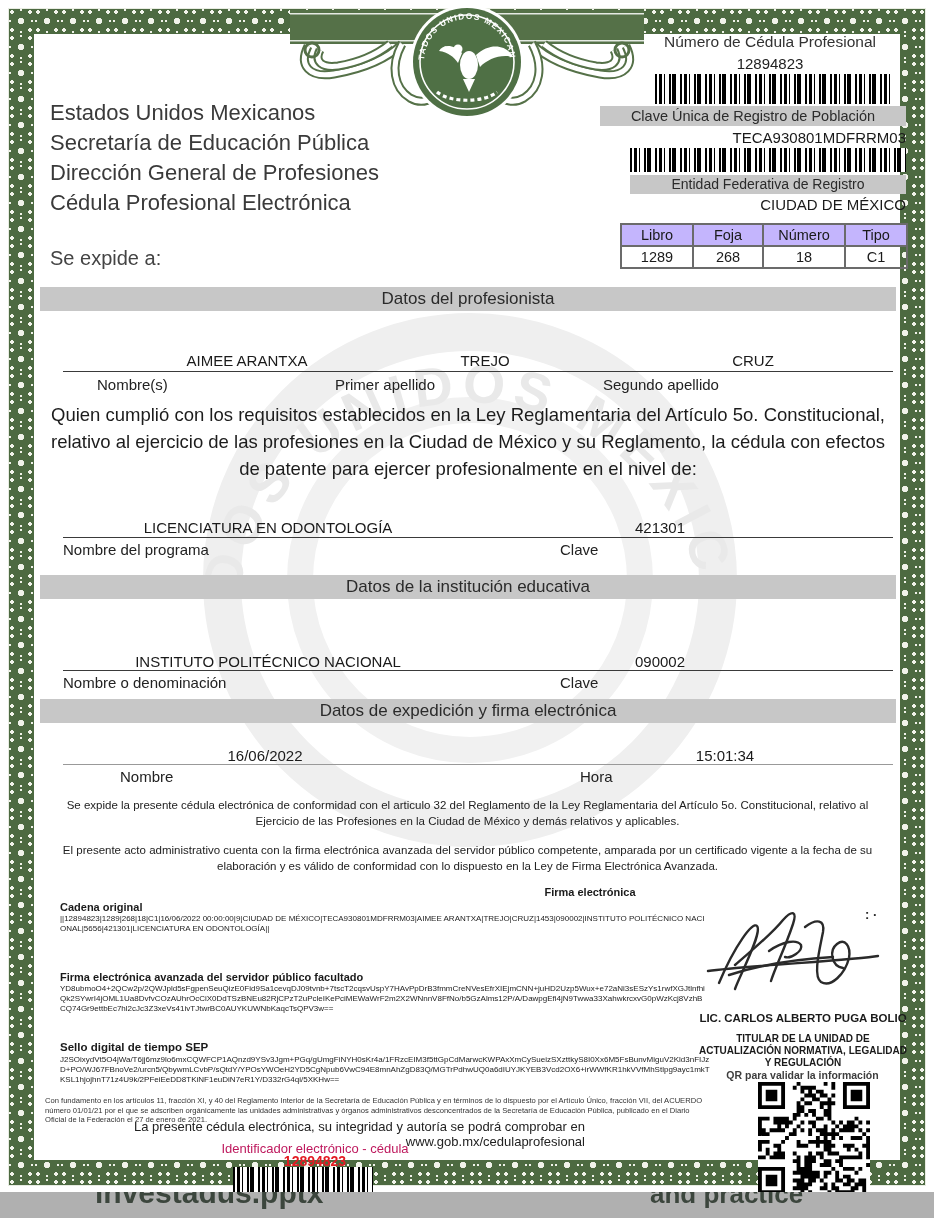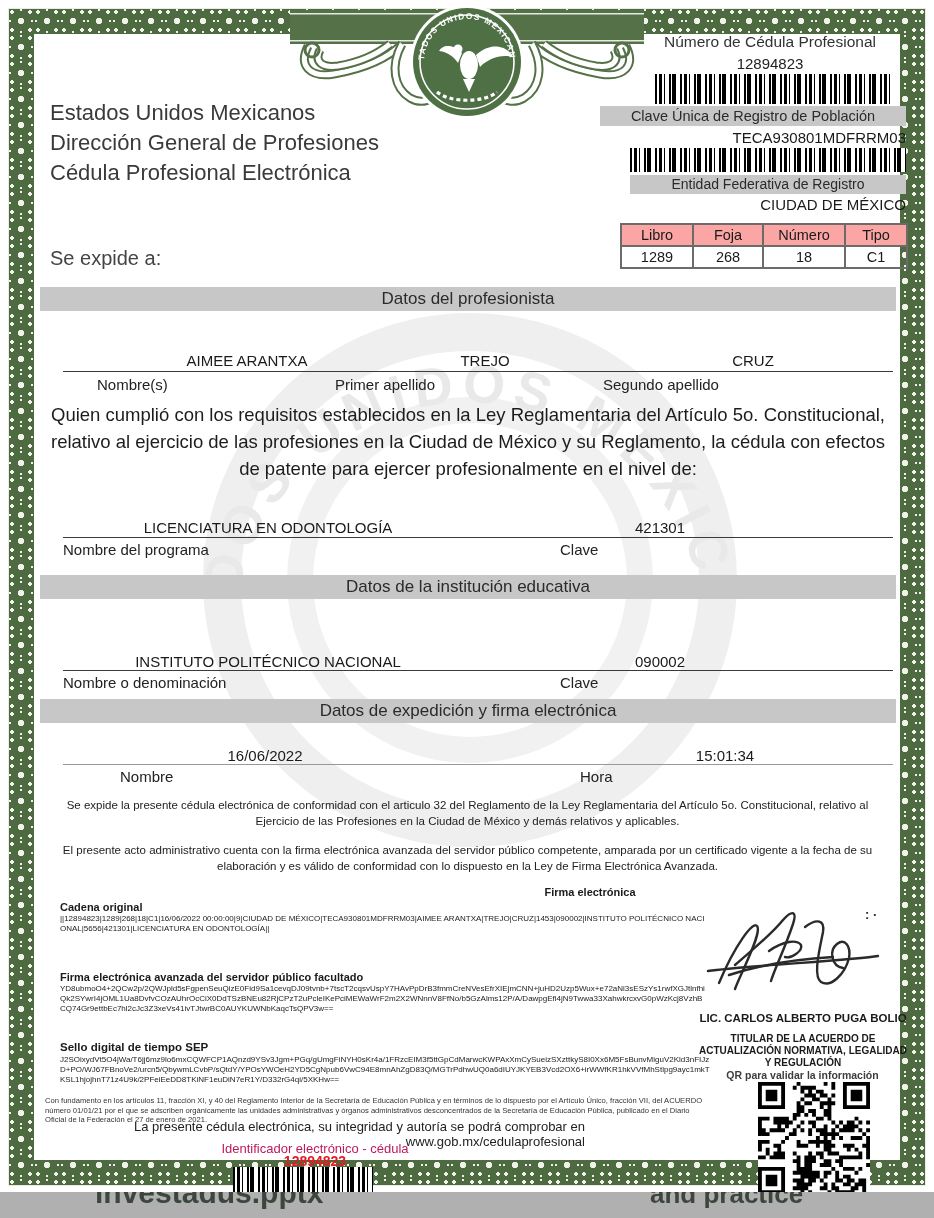--- a/index.html
+++ b/index.html
@@ -44,21 +44,21 @@
   .expide{left:50px;top:247px;font-size:20px;color:#444}
   .rlabel{left:620px;width:300px;text-align:center;font-size:15.5px;color:#333}
   .rvalue{left:620px;width:300px;text-align:center;font-size:15px;color:#222}
   .grayband{background:#c7c7c7;color:#2b2b2b;text-align:center}
   .bc{background:repeating-linear-gradient(90deg,#000 0 2px,#fff 2px 4px,#000 4px 7px,#fff 7px 9px,#000 9px 10px,#fff 10px 14px,#000 14px 16px,#fff 16px 17px,#000 17px 21px,#fff 21px 25px)}
   .regtable{left:620px;top:223px;width:286px;font-size:14.5px;border:1px solid #6b6b6b;border-collapse:collapse}
   .regtable div{box-sizing:border-box}
   .trow{display:flex}
   .tcell{border:1px solid #6b6b6b;text-align:center;padding:2px 0;box-sizing:border-box}
   .tc0{width:72px}.tc1{width:70px}.tc2{width:82px}.tc3{width:62px}
-  .thead .tcell{background:#fca5a5}
+  .thead .tcell{background:#c4b5fd}
   .secband{left:40px;width:856px;height:24px;font-size:17px;line-height:24px}
   .fline{left:63px;width:830px;height:1px;background:#3a3a3a}
   .fval{font-size:15px;text-align:center;white-space:nowrap}
   .flab{font-size:15px;text-align:left;color:#222}
   .statement{left:40px;width:856px;text-align:center;font-size:18.5px;line-height:27px;color:#1c1c1c}
   .smallpar{text-align:center;font-size:11.5px;line-height:16px;color:#222}
   .b{font-weight:normal}
   .tinyhead{font-size:11px;font-weight:bold;color:#1a1a1a}
   .tinytxt{font-size:8px;line-height:10px;color:#222;word-break:break-all}
   .footnote{left:45px;top:1096px;width:667px;font-size:7.6px;line-height:9.5px;color:#333}
@@ -115,20 +115,21 @@
       <circle cx="168" cy="45" r="4.5"></circle>
       <path d="M164 45 L154 42 L163 49 Z"></path>
       <path d="M173 75 L179 88 L185 75 Z"></path>
     </g>
     <path d="M147 88 C160 99 194 99 207 88" stroke="#fff" stroke-width="3.2" stroke-dasharray="4 3" fill="none"></path>
   </g>
 </svg>
 
 <div class="abs issuer">
   <div>Estados Unidos Mexicanos</div>
+  <div>Secretaría de Educación Pública</div>
   <div>Dirección General de Profesiones</div>
   <div>Cédula Profesional Electrónica</div>
 </div>
 <div class="abs expide">Se expide a:</div>
 
 <div class="abs rlabel" style="top:33px">Número de Cédula Profesional</div>
 <div class="abs rvalue" style="top:55px">12894823</div>
 <div class="abs bc" style="left:655px;top:74px;width:235px;height:30px"></div>
 
 <div class="abs grayband" style="left:600px;top:106px;width:306px;height:20px;font-size:14.5px;line-height:20px">Clave Única de Registro de Población</div>
@@ -205,21 +206,21 @@
     <path d="M32 62 C50 46 68 32 80 17 C90 6 94 9 90 21 C82 45 72 65 68 78"></path>
     <path d="M26 72 C62 60 98 56 130 54"></path>
     <path d="M66 48 C80 38 94 36 98 42 C100 48 88 56 82 54"></path>
     <path d="M102 24 C114 15 122 17 120 29 C116 49 110 73 118 79 C128 85 142 71 146 55 C148 43 142 35 134 41 C126 47 128 63 140 65"></path>
     <path d="M5 68 C42 63 152 57 175 53"></path>
   </g>
   <text x="162" y="16" font-size="13" fill="#2a2a2a" font-weight="bold">: ·</text>
 </svg>
 
 <div class="abs signername">LIC. CARLOS ALBERTO PUGA BOLIO</div>
-<div class="abs signertitle">TITULAR DE LA ACUERDO DE ACTUALIZACIÓN NORMATIVA, LEGALIDAD Y REGULACIÓN</div>
+<div class="abs signertitle">TITULAR DE LA UNIDAD DE ACTUALIZACIÓN NORMATIVA, LEGALIDAD Y REGULACIÓN</div>
 <div class="abs qrlabel">QR para validar la información</div>
 
 <svg class="abs" style="left:758px;top:1082px;width:112px;height:112px" viewBox="0 0 29 29">
   <rect x="0" y="0" width="29" height="29" fill="#fff"></rect>
   <path class="modules" fill="#000" d="M10 0h1v1h-1zM17 0h1v1h-1zM19 0h1v1h-1zM9 1h1v1h-1zM11 1h1v1h-1zM12 1h1v1h-1zM13 1h1v1h-1zM14 1h1v1h-1zM19 1h1v1h-1zM11 2h1v1h-1zM13 2h1v1h-1zM15 2h1v1h-1zM16 2h1v1h-1zM12 3h1v1h-1zM13 3h1v1h-1zM14 3h1v1h-1zM16 3h1v1h-1zM17 3h1v1h-1zM19 3h1v1h-1zM11 4h1v1h-1zM14 4h1v1h-1zM15 4h1v1h-1zM18 4h1v1h-1zM10 5h1v1h-1zM12 5h1v1h-1zM13 5h1v1h-1zM16 5h1v1h-1zM17 5h1v1h-1zM18 5h1v1h-1zM19 5h1v1h-1zM10 6h1v1h-1zM11 6h1v1h-1zM16 6h1v1h-1zM18 6h1v1h-1zM10 7h1v1h-1zM11 7h1v1h-1zM13 7h1v1h-1zM14 7h1v1h-1zM17 7h1v1h-1zM18 7h1v1h-1zM9 8h1v1h-1zM10 8h1v1h-1zM12 8h1v1h-1zM14 8h1v1h-1zM17 8h1v1h-1zM18 8h1v1h-1zM0 9h1v1h-1zM1 9h1v1h-1zM2 9h1v1h-1zM4 9h1v1h-1zM5 9h1v1h-1zM6 9h1v1h-1zM7 9h1v1h-1zM9 9h1v1h-1zM15 9h1v1h-1zM16 9h1v1h-1zM18 9h1v1h-1zM25 9h1v1h-1zM0 10h1v1h-1zM4 10h1v1h-1zM5 10h1v1h-1zM6 10h1v1h-1zM7 10h1v1h-1zM8 10h1v1h-1zM11 10h1v1h-1zM13 10h1v1h-1zM14 10h1v1h-1zM19 10h1v1h-1zM21 10h1v1h-1zM23 10h1v1h-1zM24 10h1v1h-1zM26 10h1v1h-1zM28 10h1v1h-1zM0 11h1v1h-1zM5 11h1v1h-1zM7 11h1v1h-1zM10 11h1v1h-1zM14 11h1v1h-1zM17 11h1v1h-1zM20 11h1v1h-1zM22 11h1v1h-1zM23 11h1v1h-1zM24 11h1v1h-1zM25 11h1v1h-1zM0 12h1v1h-1zM1 12h1v1h-1zM3 12h1v1h-1zM4 12h1v1h-1zM5 12h1v1h-1zM6 12h1v1h-1zM9 12h1v1h-1zM11 12h1v1h-1zM13 12h1v1h-1zM15 12h1v1h-1zM16 12h1v1h-1zM17 12h1v1h-1zM19 12h1v1h-1zM21 12h1v1h-1zM22 12h1v1h-1zM23 12h1v1h-1zM24 12h1v1h-1zM26 12h1v1h-1zM28 12h1v1h-1zM0 13h1v1h-1zM1 13h1v1h-1zM2 13h1v1h-1zM8 13h1v1h-1zM9 13h1v1h-1zM13 13h1v1h-1zM16 13h1v1h-1zM17 13h1v1h-1zM18 13h1v1h-1zM19 13h1v1h-1zM20 13h1v1h-1zM27 13h1v1h-1zM7 14h1v1h-1zM15 14h1v1h-1zM17 14h1v1h-1zM19 14h1v1h-1zM21 14h1v1h-1zM24 14h1v1h-1zM25 14h1v1h-1zM26 14h1v1h-1zM28 14h1v1h-1zM0 15h1v1h-1zM1 15h1v1h-1zM2 15h1v1h-1zM6 15h1v1h-1zM10 15h1v1h-1zM13 15h1v1h-1zM14 15h1v1h-1zM15 15h1v1h-1zM16 15h1v1h-1zM17 15h1v1h-1zM18 15h1v1h-1zM28 15h1v1h-1zM0 16h1v1h-1zM4 16h1v1h-1zM5 16h1v1h-1zM10 16h1v1h-1zM11 16h1v1h-1zM12 16h1v1h-1zM15 16h1v1h-1zM17 16h1v1h-1zM18 16h1v1h-1zM19 16h1v1h-1zM22 16h1v1h-1zM23 16h1v1h-1zM24 16h1v1h-1zM27 16h1v1h-1zM28 16h1v1h-1zM0 17h1v1h-1zM2 17h1v1h-1zM5 17h1v1h-1zM17 17h1v1h-1zM18 17h1v1h-1zM23 17h1v1h-1zM25 17h1v1h-1zM28 17h1v1h-1zM2 18h1v1h-1zM4 18h1v1h-1zM5 18h1v1h-1zM6 18h1v1h-1zM9 18h1v1h-1zM13 18h1v1h-1zM15 18h1v1h-1zM16 18h1v1h-1zM18 18h1v1h-1zM19 18h1v1h-1zM20 18h1v1h-1zM26 18h1v1h-1zM28 18h1v1h-1zM0 19h1v1h-1zM1 19h1v1h-1zM3 19h1v1h-1zM4 19h1v1h-1zM5 19h1v1h-1zM6 19h1v1h-1zM10 19h1v1h-1zM12 19h1v1h-1zM13 19h1v1h-1zM14 19h1v1h-1zM16 19h1v1h-1zM21 19h1v1h-1zM22 19h1v1h-1zM23 19h1v1h-1zM24 19h1v1h-1zM25 19h1v1h-1zM26 19h1v1h-1zM28 19h1v1h-1zM9 20h1v1h-1zM10 20h1v1h-1zM12 20h1v1h-1zM13 20h1v1h-1zM14 20h1v1h-1zM17 20h1v1h-1zM18 20h1v1h-1zM20 20h1v1h-1zM21 20h1v1h-1zM10 21h1v1h-1zM12 21h1v1h-1zM13 21h1v1h-1zM16 21h1v1h-1zM17 21h1v1h-1zM18 21h1v1h-1zM21 21h1v1h-1zM28 21h1v1h-1zM10 22h1v1h-1zM11 22h1v1h-1zM12 22h1v1h-1zM13 22h1v1h-1zM19 22h1v1h-1zM22 22h1v1h-1zM23 22h1v1h-1zM24 22h1v1h-1zM26 22h1v1h-1zM9 23h1v1h-1zM10 23h1v1h-1zM11 23h1v1h-1zM12 23h1v1h-1zM13 23h1v1h-1zM14 23h1v1h-1zM15 23h1v1h-1zM17 23h1v1h-1zM18 23h1v1h-1zM20 23h1v1h-1zM25 23h1v1h-1zM11 24h1v1h-1zM12 24h1v1h-1zM13 24h1v1h-1zM14 24h1v1h-1zM15 24h1v1h-1zM17 24h1v1h-1zM20 24h1v1h-1zM22 24h1v1h-1zM23 24h1v1h-1zM9 25h1v1h-1zM10 25h1v1h-1zM11 25h1v1h-1zM13 25h1v1h-1zM14 25h1v1h-1zM16 25h1v1h-1zM20 25h1v1h-1zM21 25h1v1h-1zM23 25h1v1h-1zM24 25h1v1h-1zM26 25h1v1h-1zM27 25h1v1h-1zM10 26h1v1h-1zM11 26h1v1h-1zM12 26h1v1h-1zM13 26h1v1h-1zM17 26h1v1h-1zM19 26h1v1h-1zM22 26h1v1h-1zM23 26h1v1h-1zM25 26h1v1h-1zM26 26h1v1h-1zM27 26h1v1h-1zM9 27h1v1h-1zM10 27h1v1h-1zM11 27h1v1h-1zM12 27h1v1h-1zM16 27h1v1h-1zM17 27h1v1h-1zM19 27h1v1h-1zM20 27h1v1h-1zM24 27h1v1h-1zM25 27h1v1h-1zM27 27h1v1h-1zM11 28h1v1h-1zM13 28h1v1h-1zM18 28h1v1h-1zM20 28h1v1h-1zM21 28h1v1h-1zM22 28h1v1h-1zM23 28h1v1h-1zM24 28h1v1h-1zM27 28h1v1h-1z"></path>
   <path fill="#000" d="M0 0h7v7H0z M22 0h7v7h-7z M0 22h7v7H0z"></path>
   <path fill="#fff" d="M1 1h5v5H1z M23 1h5v5h-5z M1 23h5v5H1z"></path>
   <path fill="#000" d="M2 2h3v3H2z M24 2h3v3h-3z M2 24h3v3H2z"></path>
 </svg>
 

